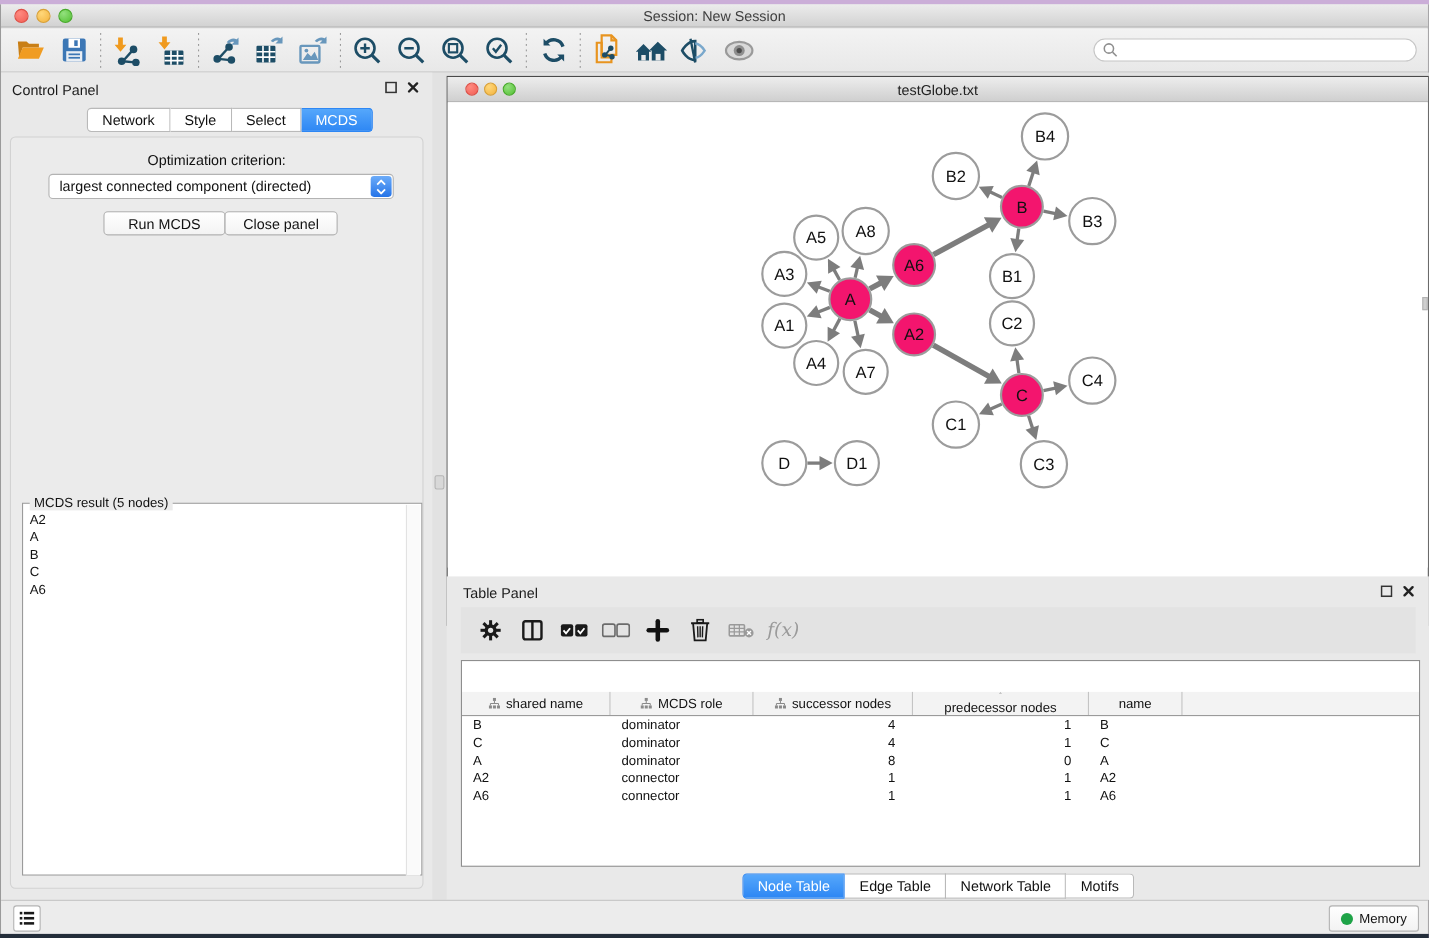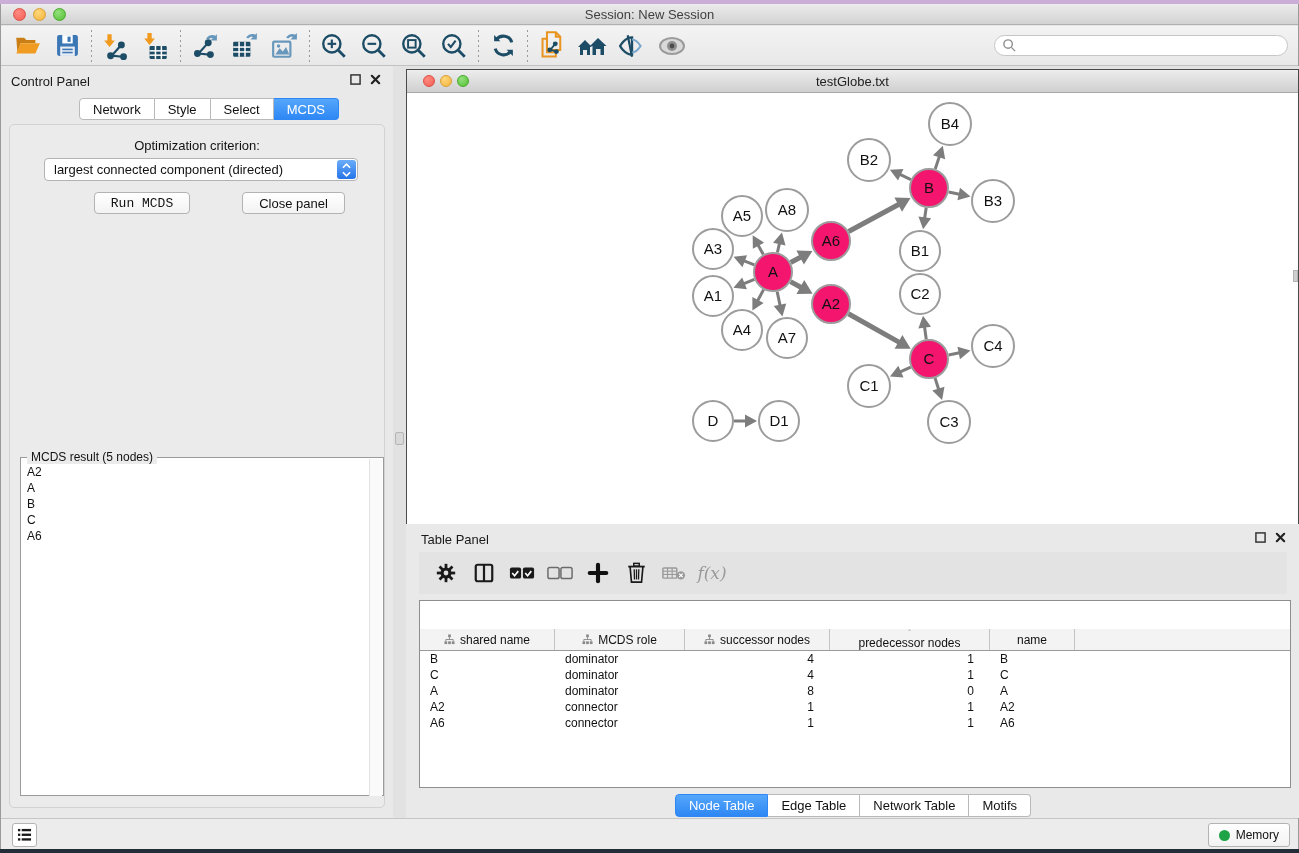--- a/index.html
+++ b/index.html
@@ -50,22 +50,22 @@
   #opt-label { position:absolute; width:100%; text-align:center; top:13px; font-size:13px; color:#111; }
   #criterion-select { position:absolute; left:34px; top:33px; width:314px; height:23px;
     background:#fff; border:1px solid #b3b3b3; border-radius:4px;
     display:flex; align-items:center; font-size:13px; color:#111; padding-left:9px; }
   #criterion-select .stepper { position:absolute; right:1px; top:1px; width:19px; height:19px;
     border-radius:3px; background:linear-gradient(#6cacf9,#2574e8);
     display:flex; flex-direction:column; align-items:center; justify-content:center; gap:2px; }
   .btn { background:linear-gradient(#ffffff,#f3f3f3); border:1px solid #b3b3b3; border-radius:4px;
     font-size:13px; color:#111; height:22px; display:inline-flex; align-items:center;
     justify-content:center; padding:0 14px; }
-  #run-btn { position:absolute; left:84px; top:67px; width:96px;font-family:Liberation Mono, monospace; }
-  #closepanel-btn { position:absolute; left:194px; top:67px; width:103px;margin-left:38px; }
+  #run-btn { position:absolute; left:84px; top:67px; width:111px; }
+  #closepanel-btn { position:absolute; left:194px; top:67px; width:103px; }
   #mcds-result { position:absolute; left:10px; top:332px; width:364px; height:339px;
     border:1px solid #9b9b9b; background:#fff; }
   #mcds-legend { position:absolute; left:6px; top:-8px; background:#ebebeb; padding:0 4px;
     font-size:12px; color:#111; }
   #mcds-list { position:absolute; left:6px; top:6px; font-size:12px; color:#111; line-height:16px; }
   #mcds-scroll { position:absolute; right:1px; top:1px; width:13px; height:337px;
     background:#fafafa; border-left:1px solid #e2e2e2; }
 
   
   #splitter-handle { position:absolute; left:394px; top:366px; width:9px; height:13px;

